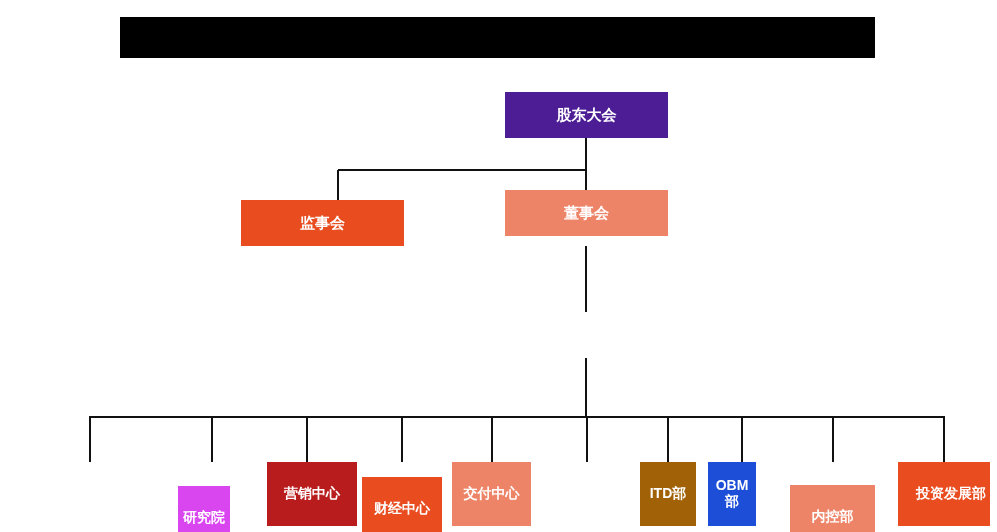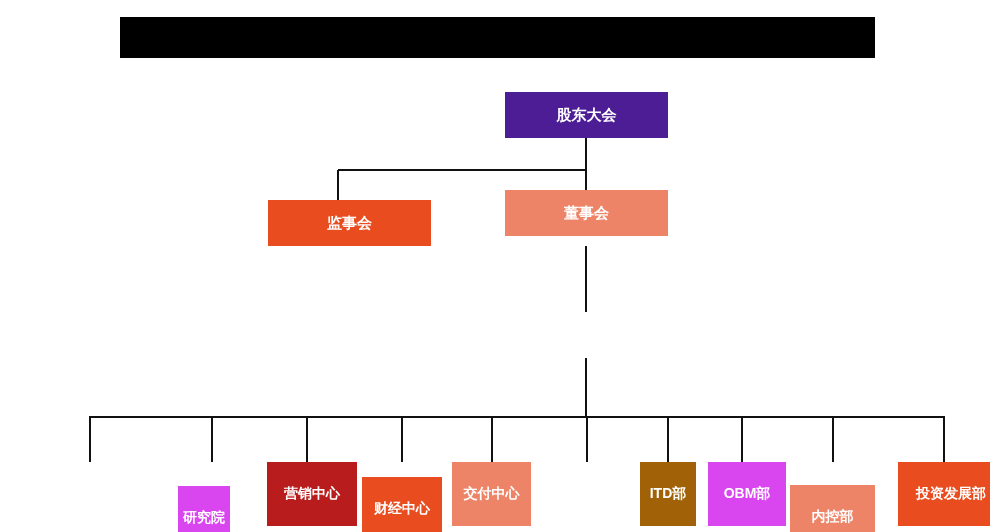--- a/index.html
+++ b/index.html
@@ -76,21 +76,21 @@
   <div class="line v" style="left:586px; top:417px; height:45px;"></div>
   <div class="line v" style="left:667px; top:417px; height:45px;"></div>
   <div class="line v" style="left:741px; top:417px; height:45px;"></div>
   <div class="line v" style="left:832px; top:417px; height:45px;"></div>
   <div class="line v" style="left:943px; top:417px; height:45px;"></div>
 
   <div class="node lg" style="left: 505px; top: 92px; background-color: #4c1d95;">
     <span>股东大会</span>
   </div>
 
-  <div class="node lg" style="left: 268px; top: 200px; background-color: rgb(232, 76, 31);">
+  <div class="node lg" style="left: 241px; top: 200px; background-color: rgb(232, 76, 31);">
     <span>监事会</span>
   </div>
   <div class="node lg" style="left: 505px; top: 190px; background-color: rgb(238, 132, 103);">
     <span>董事会</span>
   </div>
 
 
   <div class="node sm" style="left: 178px; width: 52px; background-color: #d946ef; margin-top: 24px;">
     <span>研究院</span>
   </div>
@@ -99,21 +99,21 @@
   </div>
   <div class="node sm" style="left: 362px; width: 80px; background-color: rgb(232, 76, 31); margin-top: 15px;">
     <span>财经中心</span>
   </div>
   <div class="node sm" style="left: 452px; width: 79px; background-color: rgb(238, 132, 103);">
     <span>交付中心</span>
   </div>
   <div class="node sm" style="left: 640px; width: 56px; background-color: #a16207;">
     <span>ITD部</span>
   </div>
-  <div class="node sm" style="left: 708px; width: 78px; background-color: #d946ef;">
+  <div class="node sm" style="left: 708px; width: 48px; background-color: #1d4ed8;">
     <span>OBM部</span>
   </div>
   <div class="node sm" style="left: 790px; width: 85px; background-color: rgb(238, 132, 103); margin-top: 23px;">
     <span>内控部</span>
   </div>
   <div class="node sm" style="left: 898px; width: 92px; background-color: rgb(232, 76, 31); justify-content: flex-end;">
     <span>投资发展部</span>
   </div>
 
 </div>

